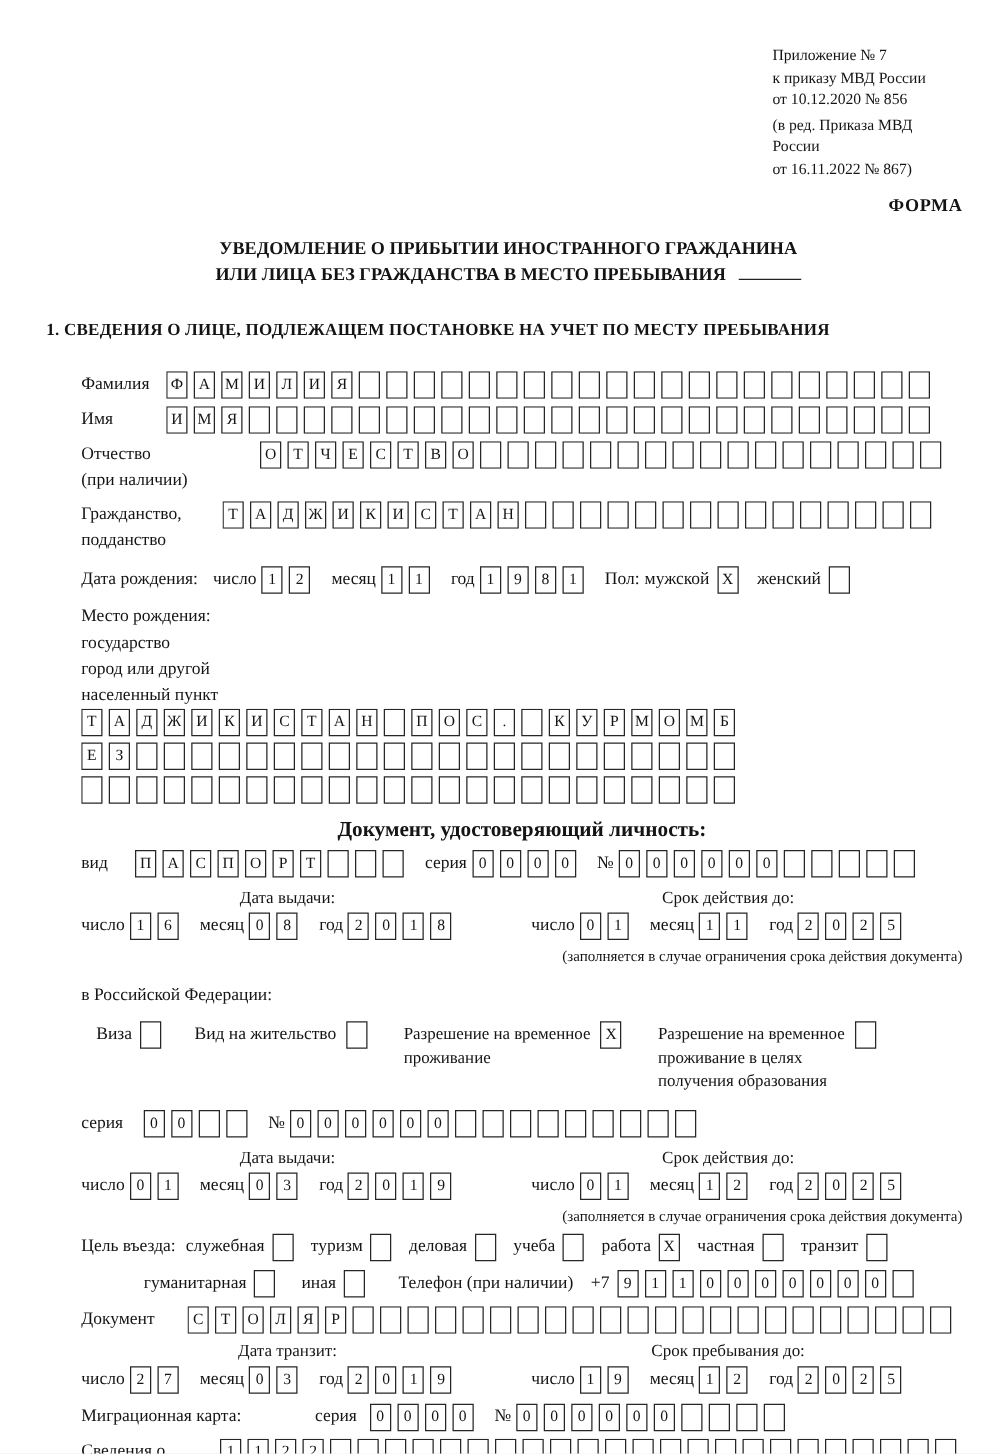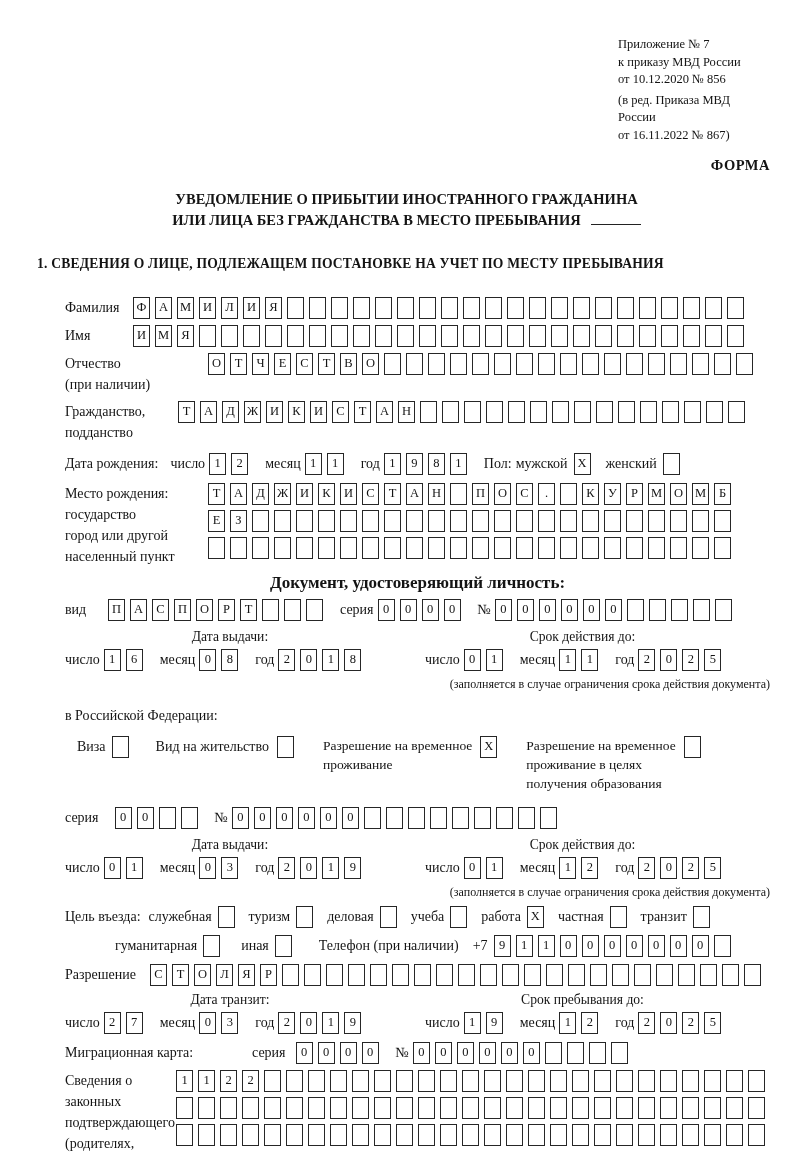--- a/index.html
+++ b/index.html
@@ -105,21 +105,21 @@
     <span class="boxes"><span class="cell">1</span><span class="cell">1</span></span>
     <span class="dlbl">год</span>
     <span class="boxes"><span class="cell">1</span><span class="cell">9</span><span class="cell">8</span><span class="cell">1</span></span>
     <span class="dlbl">Пол:</span>
     <span class="t" style="margin-right:6px;">мужской</span>
     <span class="boxes"><span class="cell">X</span></span>
     <span class="t" style="margin:0 6px 0 10px;">женский</span>
     <span class="boxes"><span class="cell"></span></span>
   </div>
 
-  <div class="frow stack" style="margin-top:8px;">
+  <div class="frow stack" style="margin-top:8px;flex-direction:column;">
     <div class="flbl w143">
       <div>Место рождения:</div>
       <div>государство</div>
       <div>город или другой</div>
       <div>населенный пункт</div>
     </div>
     <div class="cells">
       <div class="cells-row"><span class="cell">Т</span><span class="cell">А</span><span class="cell">Д</span><span class="cell">Ж</span><span class="cell">И</span><span class="cell">К</span><span class="cell">И</span><span class="cell">С</span><span class="cell">Т</span><span class="cell">А</span><span class="cell">Н</span><span class="cell"></span><span class="cell">П</span><span class="cell">О</span><span class="cell">С</span><span class="cell">.</span><span class="cell"></span><span class="cell">К</span><span class="cell">У</span><span class="cell">Р</span><span class="cell">М</span><span class="cell">О</span><span class="cell">М</span><span class="cell">Б</span></div>
       <div class="cells-row"><span class="cell">Е</span><span class="cell">З</span><span class="cell"></span><span class="cell"></span><span class="cell"></span><span class="cell"></span><span class="cell"></span><span class="cell"></span><span class="cell"></span><span class="cell"></span><span class="cell"></span><span class="cell"></span><span class="cell"></span><span class="cell"></span><span class="cell"></span><span class="cell"></span><span class="cell"></span><span class="cell"></span><span class="cell"></span><span class="cell"></span><span class="cell"></span><span class="cell"></span><span class="cell"></span><span class="cell"></span></div>
       <div class="cells-row"><span class="cell"></span><span class="cell"></span><span class="cell"></span><span class="cell"></span><span class="cell"></span><span class="cell"></span><span class="cell"></span><span class="cell"></span><span class="cell"></span><span class="cell"></span><span class="cell"></span><span class="cell"></span><span class="cell"></span><span class="cell"></span><span class="cell"></span><span class="cell"></span><span class="cell"></span><span class="cell"></span><span class="cell"></span><span class="cell"></span><span class="cell"></span><span class="cell"></span><span class="cell"></span><span class="cell"></span></div>
@@ -259,21 +259,21 @@
     <span class="opt" style="margin-right:22px;">
         <span class="ol">иная</span>
         <span class="boxes"><span class="cell"></span></span>
       </span>
     <span class="ol" style="line-height:22px;margin-right:14px;">Телефон (при наличии)</span>
     <span class="ol" style="line-height:22px;margin-right:6px;">+7</span>
     <span class="boxes"><span class="cell">9</span><span class="cell">1</span><span class="cell">1</span><span class="cell">0</span><span class="cell">0</span><span class="cell">0</span><span class="cell">0</span><span class="cell">0</span><span class="cell">0</span><span class="cell">0</span><span class="cell"></span></span>
   </div>
 
   <div class="frow">
-    <div class="flbl w85">Разрешение</div>
+    <div class="flbl w85">Документ</div>
     <div class="cells"><span class="cell">С</span><span class="cell">Т</span><span class="cell">О</span><span class="cell">Л</span><span class="cell">Я</span><span class="cell">Р</span><span class="cell"></span><span class="cell"></span><span class="cell"></span><span class="cell"></span><span class="cell"></span><span class="cell"></span><span class="cell"></span><span class="cell"></span><span class="cell"></span><span class="cell"></span><span class="cell"></span><span class="cell"></span><span class="cell"></span><span class="cell"></span><span class="cell"></span><span class="cell"></span><span class="cell"></span><span class="cell"></span><span class="cell"></span><span class="cell"></span><span class="cell"></span><span class="cell"></span></div>
   </div>
 
   <div class="dates" style="margin-top:4px;">
     <div class="dcol-l">
       <div class="dhead">Дата транзит:</div>
       <div class="inline-row">
         <span class="dlbl first">число</span>
         <span class="boxes"><span class="cell">2</span><span class="cell">7</span></span>
         <span class="dlbl">месяц</span>

